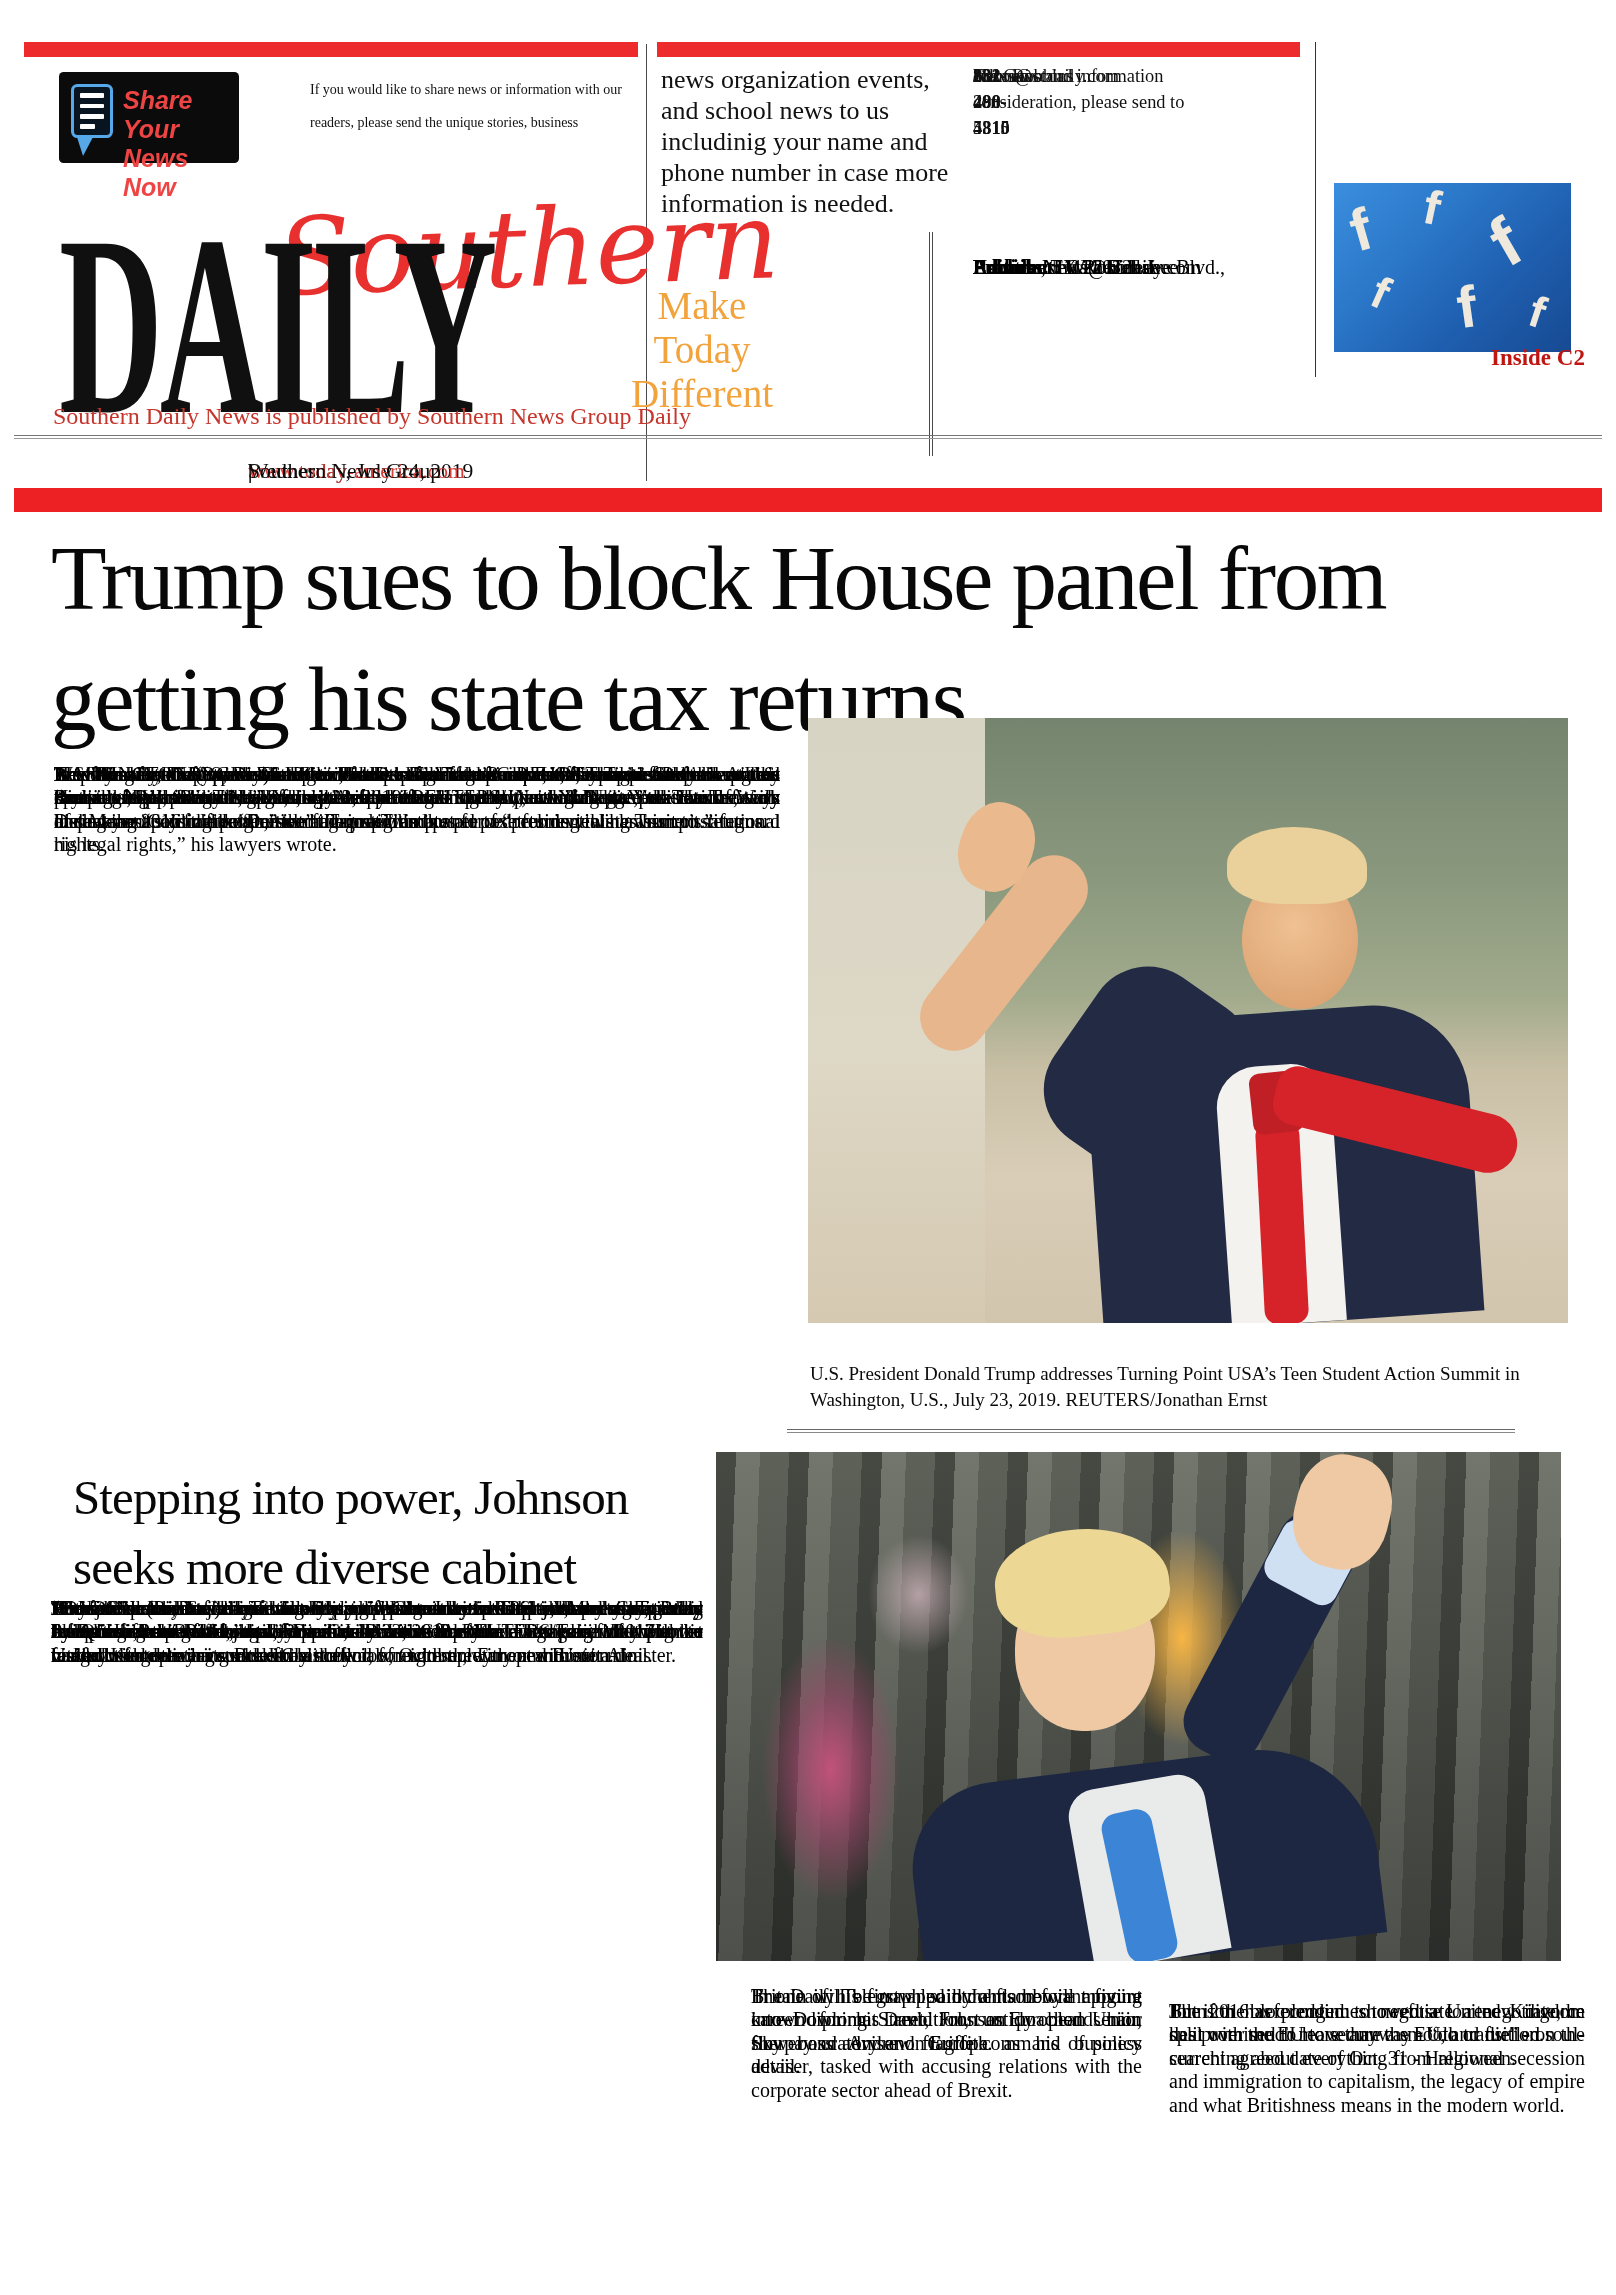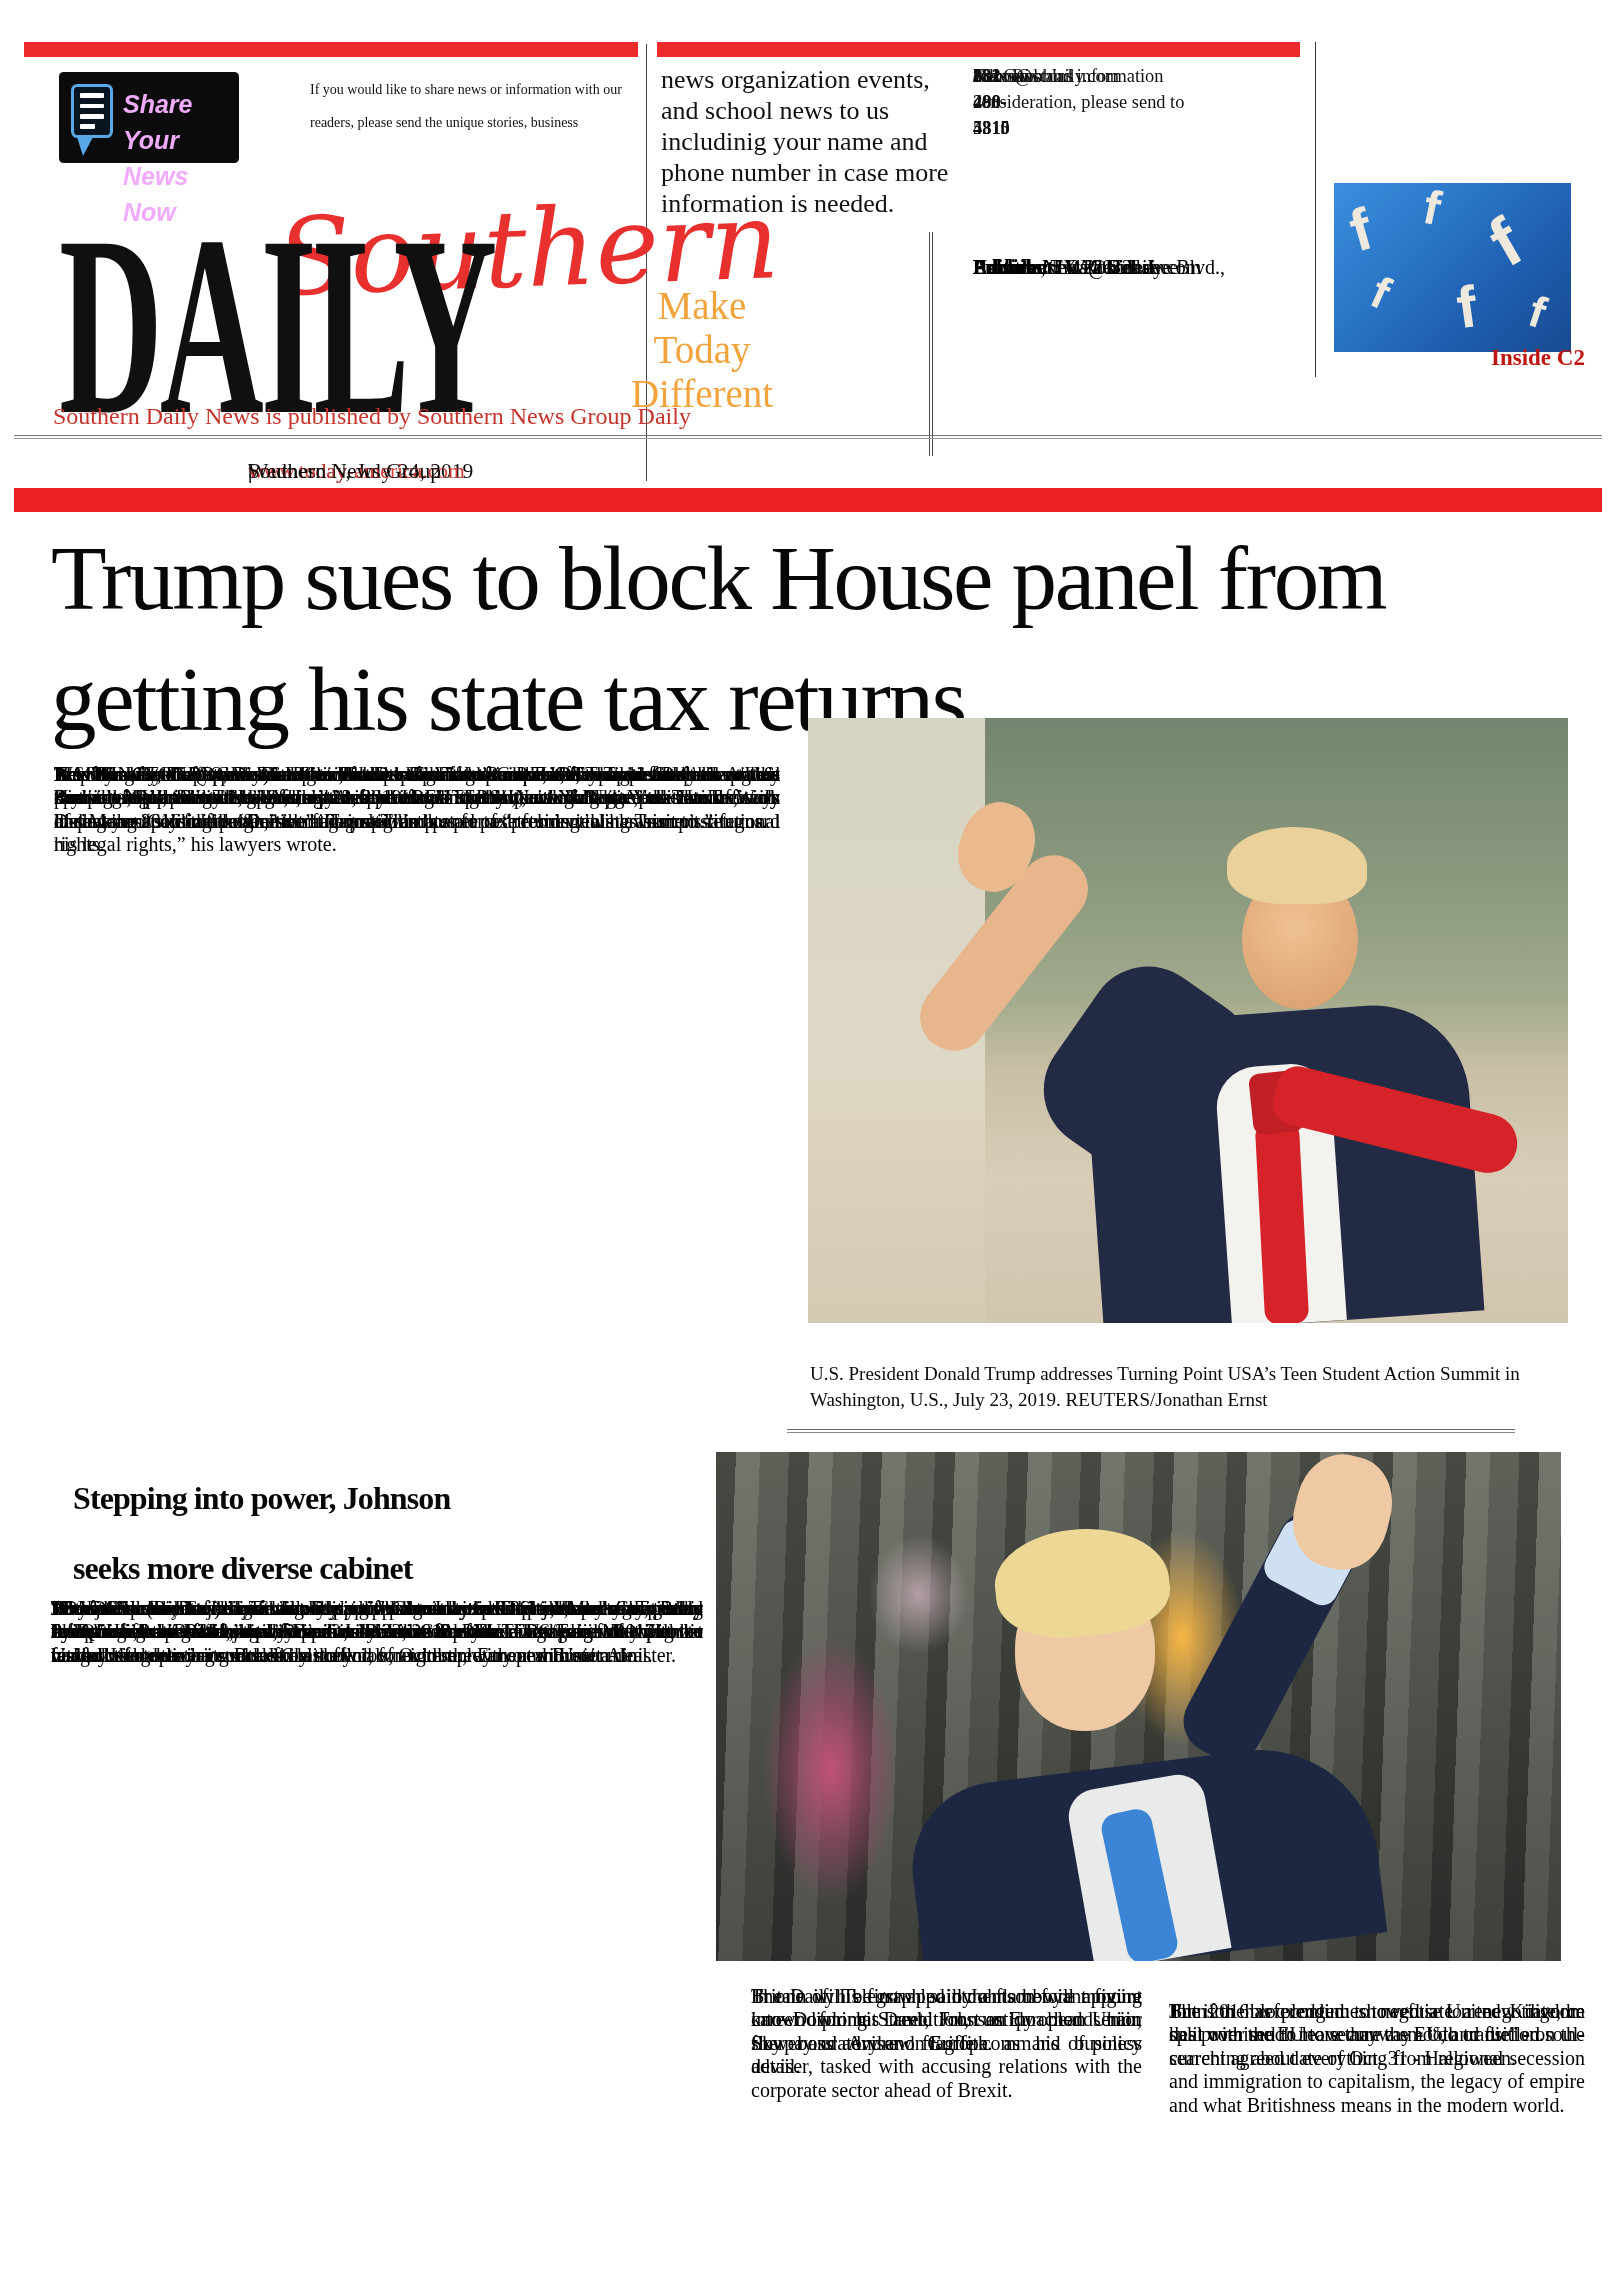--- a/index.html
+++ b/index.html
@@ -9,21 +9,21 @@
 
   
   .redbar-l{left:24px;top:42px;width:614px;height:14.7px;background:#ee2b2c;}
   .redbar-r{left:657px;top:42px;width:643px;height:14.7px;background:#ee2b2c;}
   .share-box{left:59px;top:72px;width:180px;height:91px;background:#0b0b0b;border-radius:4.6px;}
   .bub{left:12px;top:12px;width:42px;height:54px;border:3.2px solid #57a8e8;border-radius:6.4px;background:#081420;}
   .bub i{position:absolute;left:5.5px;width:24px;height:4.6px;background:#fff;border-radius:0.9px;}
   .bub i:nth-child(1){top:6.4px}.bub i:nth-child(2){top:16.5px}.bub i:nth-child(3){top:27px}.bub i:nth-child(4){top:37px;width:15.6px}
   .bub-tail{left:18.4px;top:65px;width:0;height:0;border-left:6.4px solid transparent;border-right:10px solid transparent;border-top:19px solid #57a8e8;}
   .share-t{left:64px;top:13.8px;width:115px;font-family:"Liberation Sans","DejaVu Sans",sans-serif;
-           font-style:italic;font-weight:bold;font-size:25px;line-height:36px;color:#f0abfc;}
+           font-style:italic;font-weight:bold;font-size:25px;line-height:29px;color:#ef4444;}
   .hcol2{left:310px;top:73px;width:328px;font-size:14px;line-height:33px;color:#111;}
   .vline1{left:646px;top:44px;width:1.4px;height:437px;background:#4a4a4a;}
   .hcol3{left:661px;top:64px;width:299px;font-size:26px;line-height:31px;color:#111;}
   .hcol4{left:973px;top:63px;width:289px;font-size:18.4px;line-height:26px;color:#111;}
   .hcol4 .blk{position:static;display:block;}
   .hc4-mail{margin-top:2.8px;}
   .hc4-contact{margin-top:12px;}
   .hc4-row{margin-top:4.6px;}
   .hc4-row .nm{position:static;display:inline-block;width:123px;}
   .hc4-row .ph{position:static;font-weight:bold;}
@@ -71,21 +71,21 @@
   .t-tieknot{left:443px;top:354px;width:51px;height:61px;background:#c01f25;border-radius:10px;transform:rotate(-6deg);}
   .t-tie{left:464px;top:373px;width:248px;height:59px;background:#d62329;border-radius:29px 41px 41px 29px;transform:rotate(14deg);}
   .t-tie2{left:452px;top:404px;width:44px;height:202px;background:#d62329;border-radius:13.8px;transform:rotate(-3deg);}
   .t-head{left:434px;top:152px;width:116px;height:139px;background:radial-gradient(circle at 45% 40%,#efc193,#dda372 80%);border-radius:50%;}
   .t-hair{left:419px;top:109px;width:140px;height:77px;background:#ead09a;border-radius:55% 60% 40% 45%;}
   .a1-cap{left:810px;top:1361px;width:762px;font-size:19px;line-height:26px;color:#0a0a0a;}
 
   .rule2{left:787px;top:1429px;width:728px;height:4.1px;border-top:1.4px solid #666;border-bottom:0.9px solid #888;}
 
   
-  .a2-head{left:73px;top:1463px;width:652px;font-size:32px;line-height:70px;letter-spacing:-0.9px;color:#080808;font-weight:bold;}
+  .a2-head{left:73px;top:1463px;width:652px;font-size:49px;line-height:70px;letter-spacing:-0.9px;color:#080808;}
   .a2-left{left:51px;top:1597px;width:652px;font-size:20px;line-height:23.4px;text-align:justify;}
   .a2-left p,.a2-mid p,.a2-right p{position:static;display:block;}
   .johnson{left:716px;top:1452px;width:845px;height:509px;overflow:hidden;
            background:linear-gradient(180deg,#686c62 0%,#565a52 40%,#474a44 70%,#3a3d38 100%);}
   .j-streaks{left:0;top:0;width:845px;height:509px;
      background:repeating-linear-gradient(92deg,rgba(15,17,15,.38) 0 20px,rgba(150,153,143,.22) 20px 44px,rgba(70,72,66,.30) 44px 73px);}
   .j-pink{left:46px;top:184px;width:138px;height:266px;background:radial-gradient(closest-side,#c2527a,rgba(165,71,109,.55) 55%,rgba(0,0,0,0) 100%);}
   .j-pink2{left:152px;top:83px;width:101px;height:119px;background:radial-gradient(closest-side,rgba(220,190,200,.7),rgba(0,0,0,0));}
   .j-flame{left:404px;top:78px;width:124px;height:216px;background:radial-gradient(closest-side,#f7b544,rgba(247,181,68,.45) 55%,rgba(0,0,0,0));}
   .j-suit{left:197px;top:312px;width:464px;height:197px;background:#1d2742;border-radius:87px 119px 0 0;transform:rotate(-7deg);}

